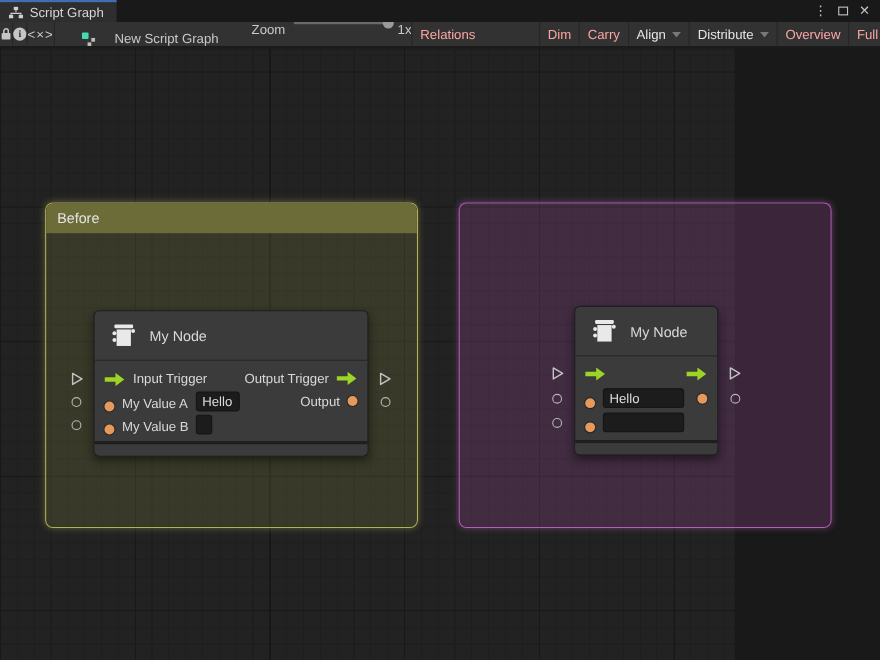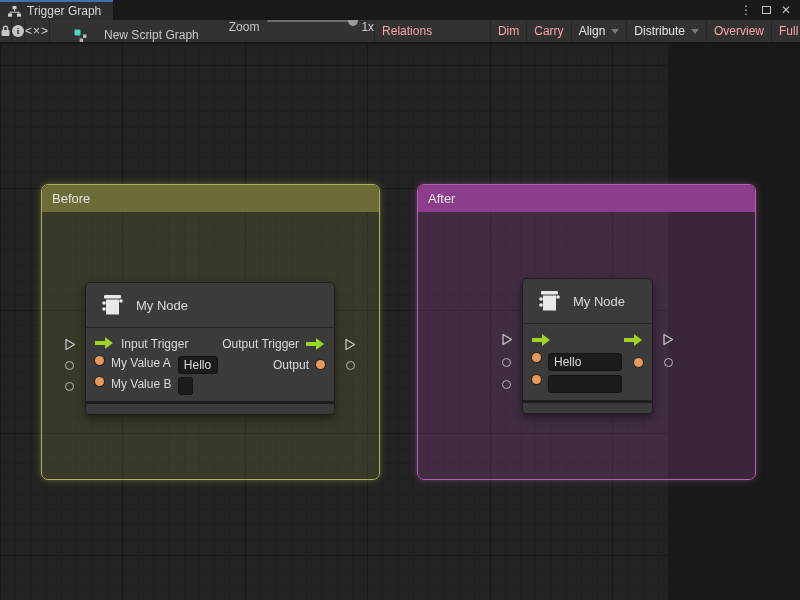--- a/index.html
+++ b/index.html
@@ -62,21 +62,21 @@
   .group.after .group-body { background:rgba(155,72,155,.26); }
 
   
   .vnode { position:absolute; background:#3b3b3b; border:1px solid #1e1e1e; border-radius:5px;
            box-shadow:0 4px 9px rgba(0,0,0,.45); color:#d9d9d9; font-size:12px; }
   .vnode-header { height:45px; display:flex; align-items:center; gap:10px; padding:0 12px;
                   border-bottom:1px solid #272727; font-size:13px; }
   .vnode-body { padding:5px 0; }
   .prow { display:flex; align-items:center; padding:0 9px; }
   .prow-h21 { height:21px; } .prow-h22 { height:22px; }
-  .pleft { display:flex; align-items:flex-start; gap:7px; }
+  .pleft { display:flex; align-items:flex-end; gap:7px; }
   .pright { margin-left:auto; display:flex; align-items:center; gap:7px; }
   .vnode-sep { height:3px; background:#1e1e1e; }
   .vnode-footer { height:10px; background:#3b3b3b; border-radius:0 0 4px 4px; }
   .dot { width:9px; height:9px; border-radius:50%; background:#e6995c; box-shadow:0 0 0 1px rgba(0,0,0,.35); }
   .vfield { height:18px; background:#1c1c1c; border:1px solid #151515; border-radius:3px;
             color:#dcdcdc; font-size:12px; padding:0 5px; font-family:"Liberation Sans", sans-serif; }
   .vfield.w-a { width:40px; } .vfield.w-b { width:15px; } .vfield.w-after { width:74px; }
   .ext { position:absolute; }
   .ext-circle { width:9px; height:9px; border:1.4px solid #b5b5b5; border-radius:50%; }
 
@@ -91,21 +91,21 @@
   <div class="tabstrip">
     <div class="tab">
       <span>
         <svg width="13" height="11" viewBox="0 0 13 11">
           <rect x="4.5" y="0" width="4" height="3.2" fill="#cfcfcf"></rect>
           <rect x="0" y="7.5" width="4" height="3.2" fill="#cfcfcf"></rect>
           <rect x="9" y="7.5" width="4" height="3.2" fill="#cfcfcf"></rect>
           <path d="M6.5 3.2 v2 M2 7.5 v-1.3 h9 v1.3" stroke="#cfcfcf" stroke-width="1" fill="none"></path>
         </svg>
       </span>
-      <span>Trigger Graph</span>
+      <span>Script Graph</span>
     </div>
     <div class="winctrl">
       <span class="wbtn">⋮</span>
       <span class="wbtn">
           <span class="maxbox"></span>
         </span>
       <span class="wbtn">✕</span>
     </div>
   </div>
 
@@ -173,23 +173,20 @@
   <div class="canvas">
 
     <div class="group before" style="left:41px; top:140px;">
       <div class="group-header">
         <span>Before</span>
       </div>
       <div class="group-body"></div>
     </div>
 
     <div class="group after" style="left:417px; top:140px;">
-      <div class="group-header">
-        <span>After</span>
-      </div>
       <div class="group-body"></div>
     </div>
 
     <div class="vnode" style="left:85px; top:238px; width:250px;">
       <div class="vnode-header">
         <span class="nodeicon">
           <svg width="28" height="28" viewBox="0 0 28 28">
             <rect x="6" y="4" width="17" height="3.5" rx="1" fill="#e9e9e9"></rect>
             <rect x="8" y="8.5" width="13" height="15" fill="#e9e9e9"></rect>
             <circle cx="6" cy="12" r="1.8" fill="#e9e9e9"></circle>

